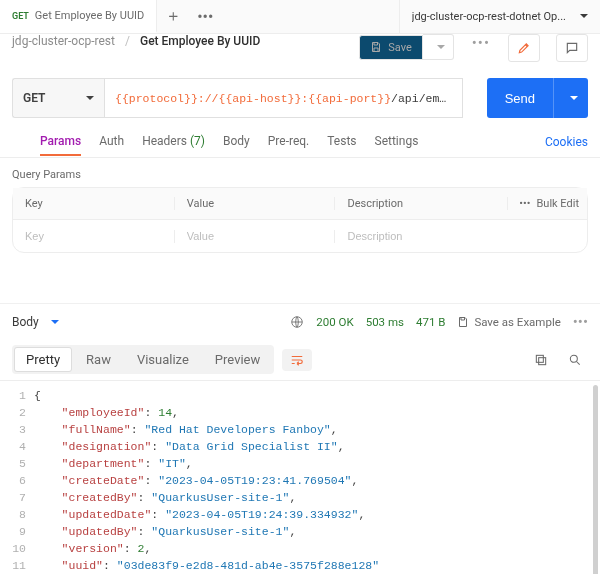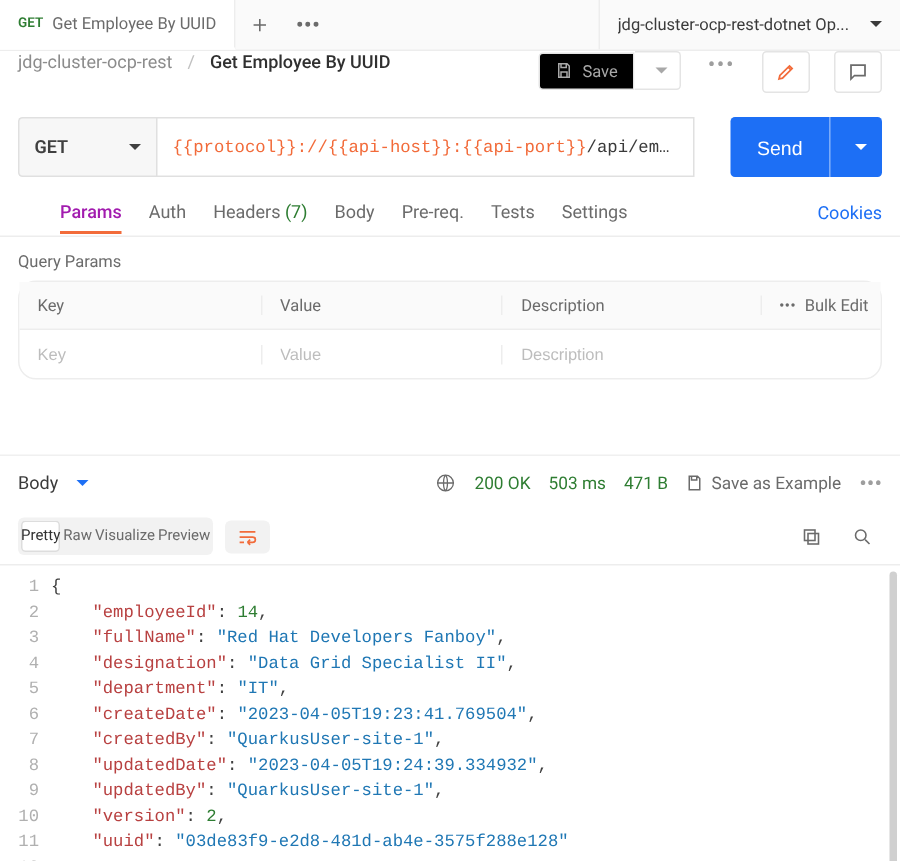--- a/index.html
+++ b/index.html
@@ -51,21 +51,21 @@
   .crumbrow {
     display:flex; align-items:flex-start; height:44px; padding:0 12px; gap:10px;
   }
   .crumb { color:#8c8c8c; font-size:12px; }
   .crumb-sep { color:#c0c0c0; }
   .crumb-current { color:#303030; font-weight:500; }
   .crumbrow-spacer { flex:1; }
   .save-group { display:flex; align-items:center; }
   .save-btn {
     display:flex; align-items:center; gap:6px; padding:5px 10px;
-    border:1px solid #e4e4e4; border-radius:3px 0 0 3px; color:#a8a8a8; background:#000000;
+    border:1px solid #e4e4e4; border-radius:3px 0 0 3px; color:#a8a8a8; background:#0c4a6e;
     font-size:11px;
   }
   .save-caret {
     border:1px solid #e4e4e4; border-left:none; border-radius:0 3px 3px 0;
     padding:5px 8px; color:#a8a8a8; background:#fff;
   }
   .icon-btn {
     border:1px solid #e4e4e4; border-radius:3px; padding:5px 8px;
     color:#6b6b6b; background:#fff; display:flex; align-items:center; justify-content:center;
     min-width:30px; height:28px;
@@ -127,21 +127,21 @@
   .resp-bar .body-toggle { display:flex; align-items:center; gap:6px; color:#3a3a3a; font-size:12px; }
   .resp-spacer { flex:1; }
   .status-ok { color:#2e7d32; font-size:11.5px; }
   .meta { color:#2e7d32; font-size:11.5px; }
   .gray-link { color:#6b6b6b; font-size:11.5px; display:flex; align-items:center; gap:5px; }
   .resp-dots { color:#9e9e9e; font-size:15px; }
 
   
   .view-tabs { display:flex; align-items:center; padding:6px 12px; gap:8px; border-bottom:1px solid #ededed; }
   .view-tabs-inner { display:flex; background:#f2f2f2; border-radius:4px; padding:2px; gap:2px; }
-  .view-tab { padding:5px 0; border-radius:3px; color:#6b6b6b; font-size:10px; }
+  .view-tab { padding:5px 12px; border-radius:3px; color:#6b6b6b; font-size:13px; }
   .view-tab.active { background:#fff; color:#303030; box-shadow:0 0 0 1px #ddd inset; }
   .fmt-select { display:flex; align-items:center; gap:6px; background:#f2f2f2; border-radius:4px; padding:5px 10px; font-size:11.5px; color:#404040; }
   .line-wrap-btn { padding:5px 8px; color:#f26b3a; background:#f2f2f2; border-radius:4px; }
   .view-tabs-spacer { flex:1; }
   .tool-btn { color:#6b6b6b; padding:4px 6px; }
 
   
   .code-area { display:flex; font-family: SFMono-Regular, Consolas, "Liberation Mono", Menlo, monospace; font-size:11.5px; line-height:17px; padding:6px 0 10px 0; position:relative;}
   .gutter { width:34px; text-align:right; color:#b0b0b0; padding-right:8px; user-select:none; }
   .gutter div { height:17px; }

